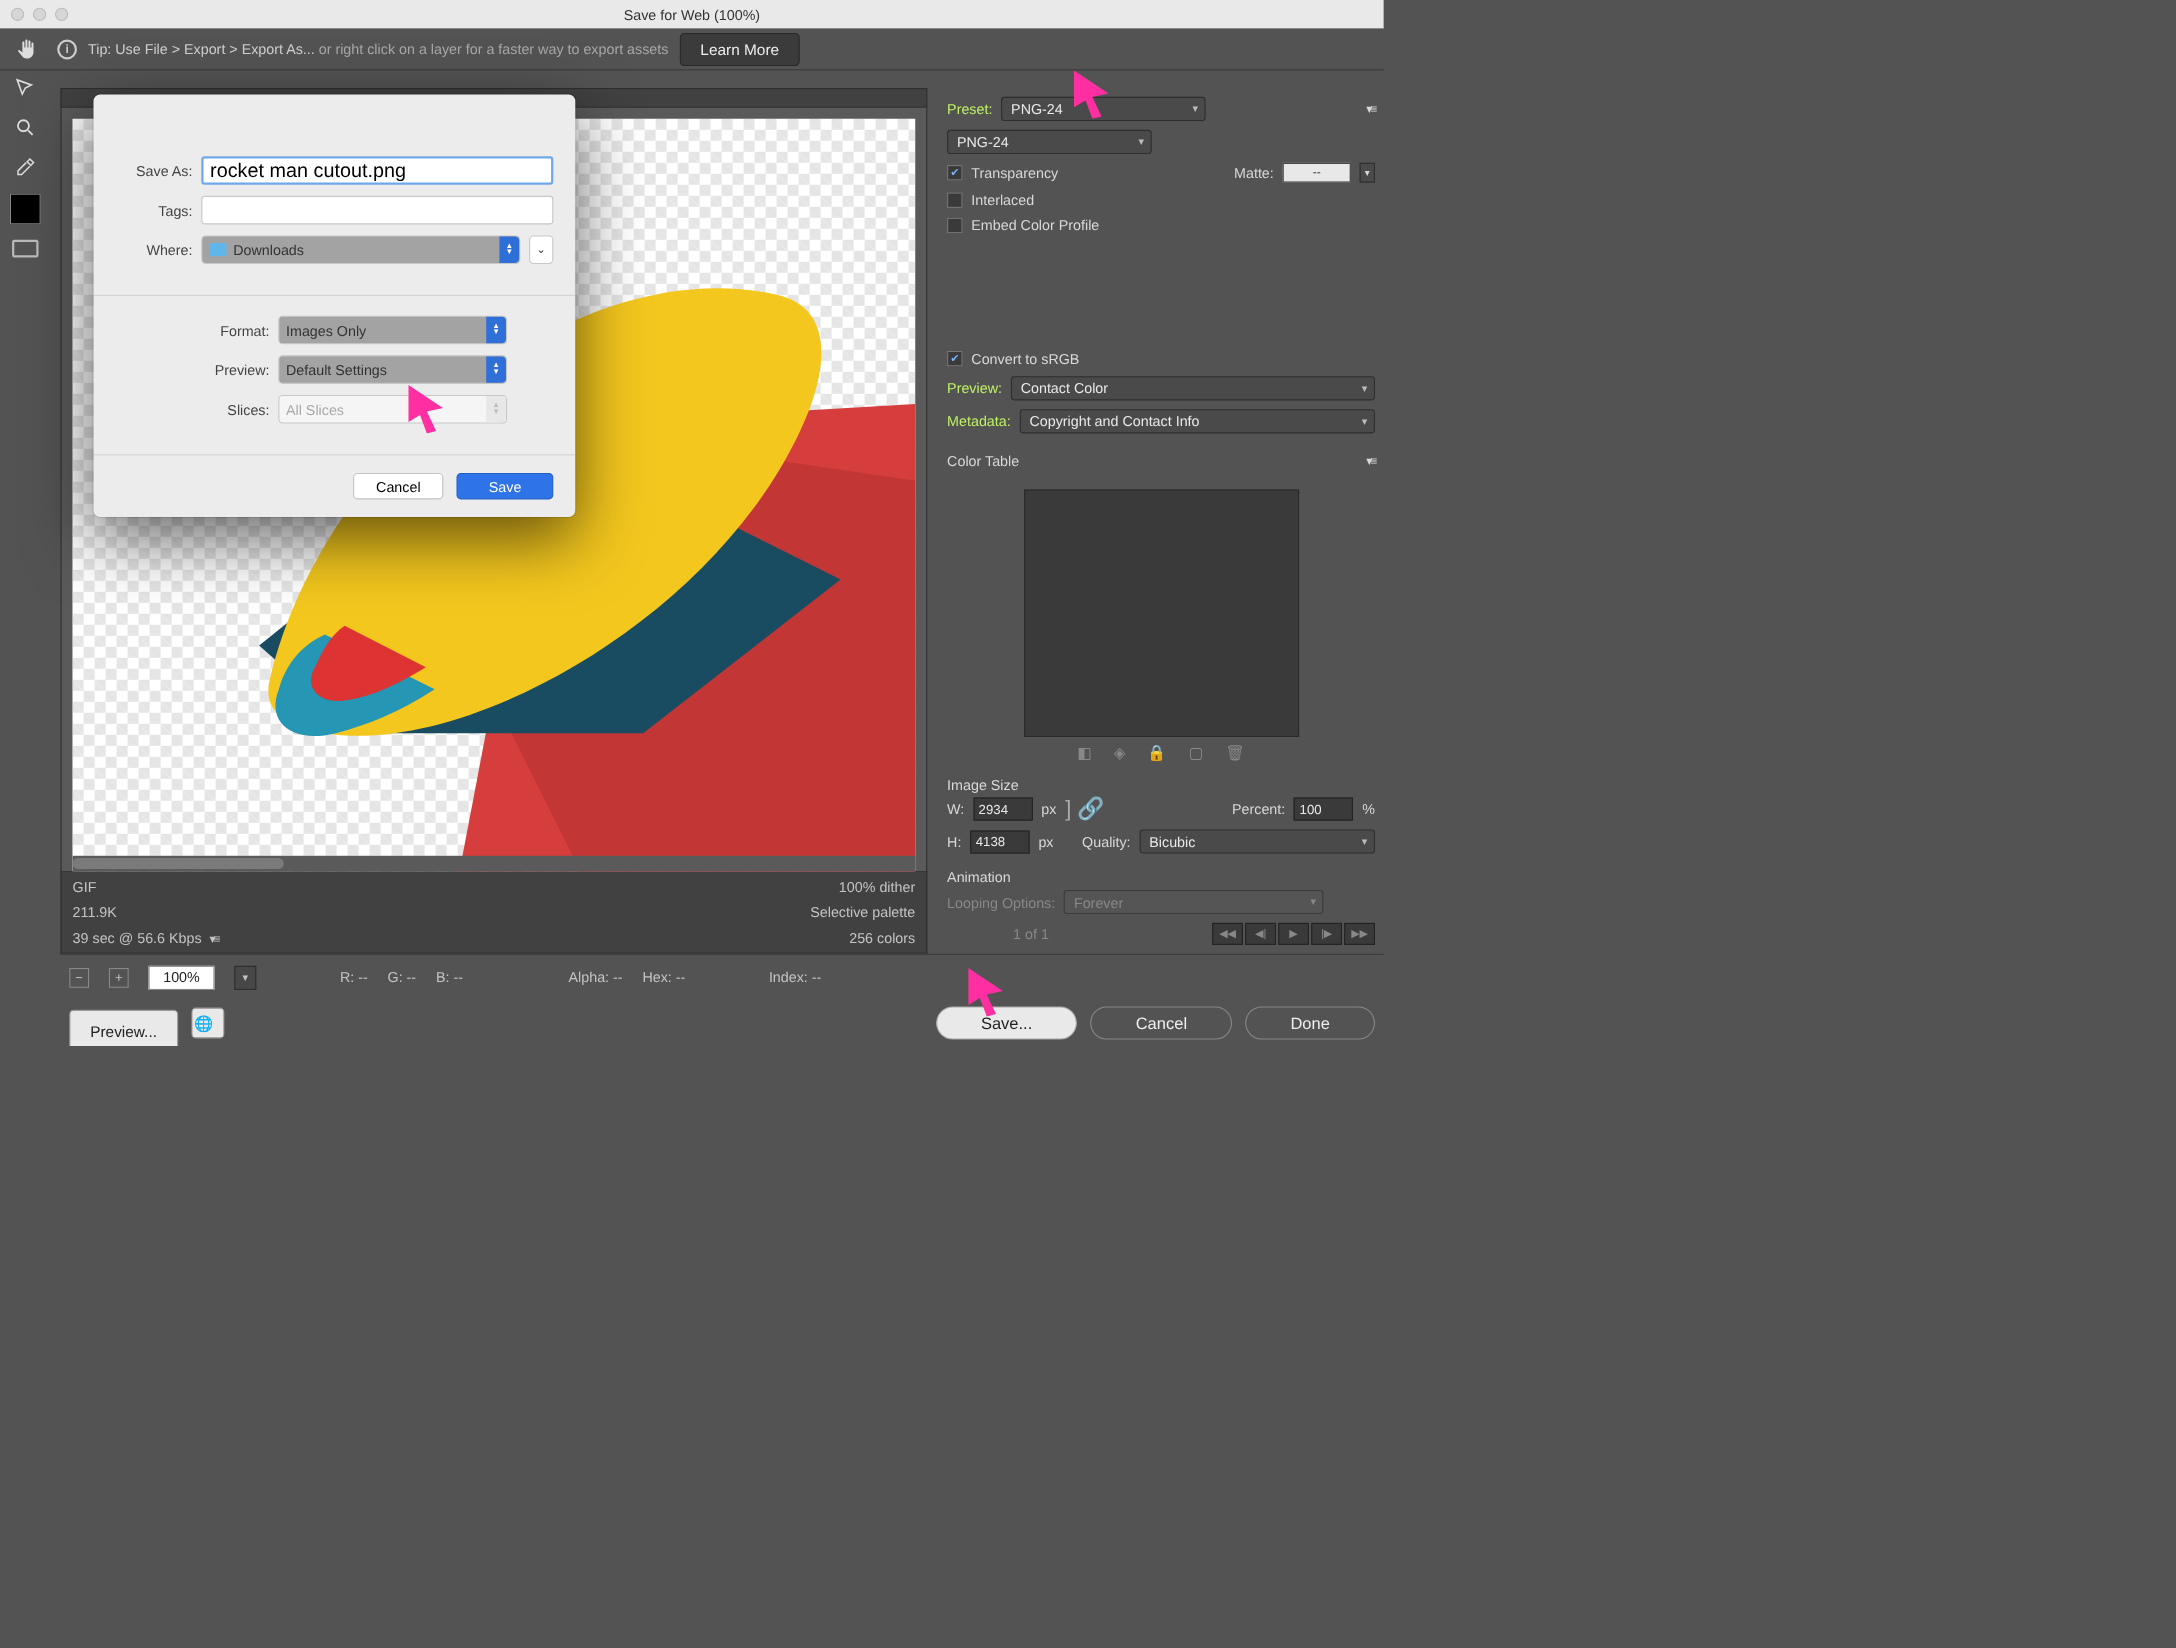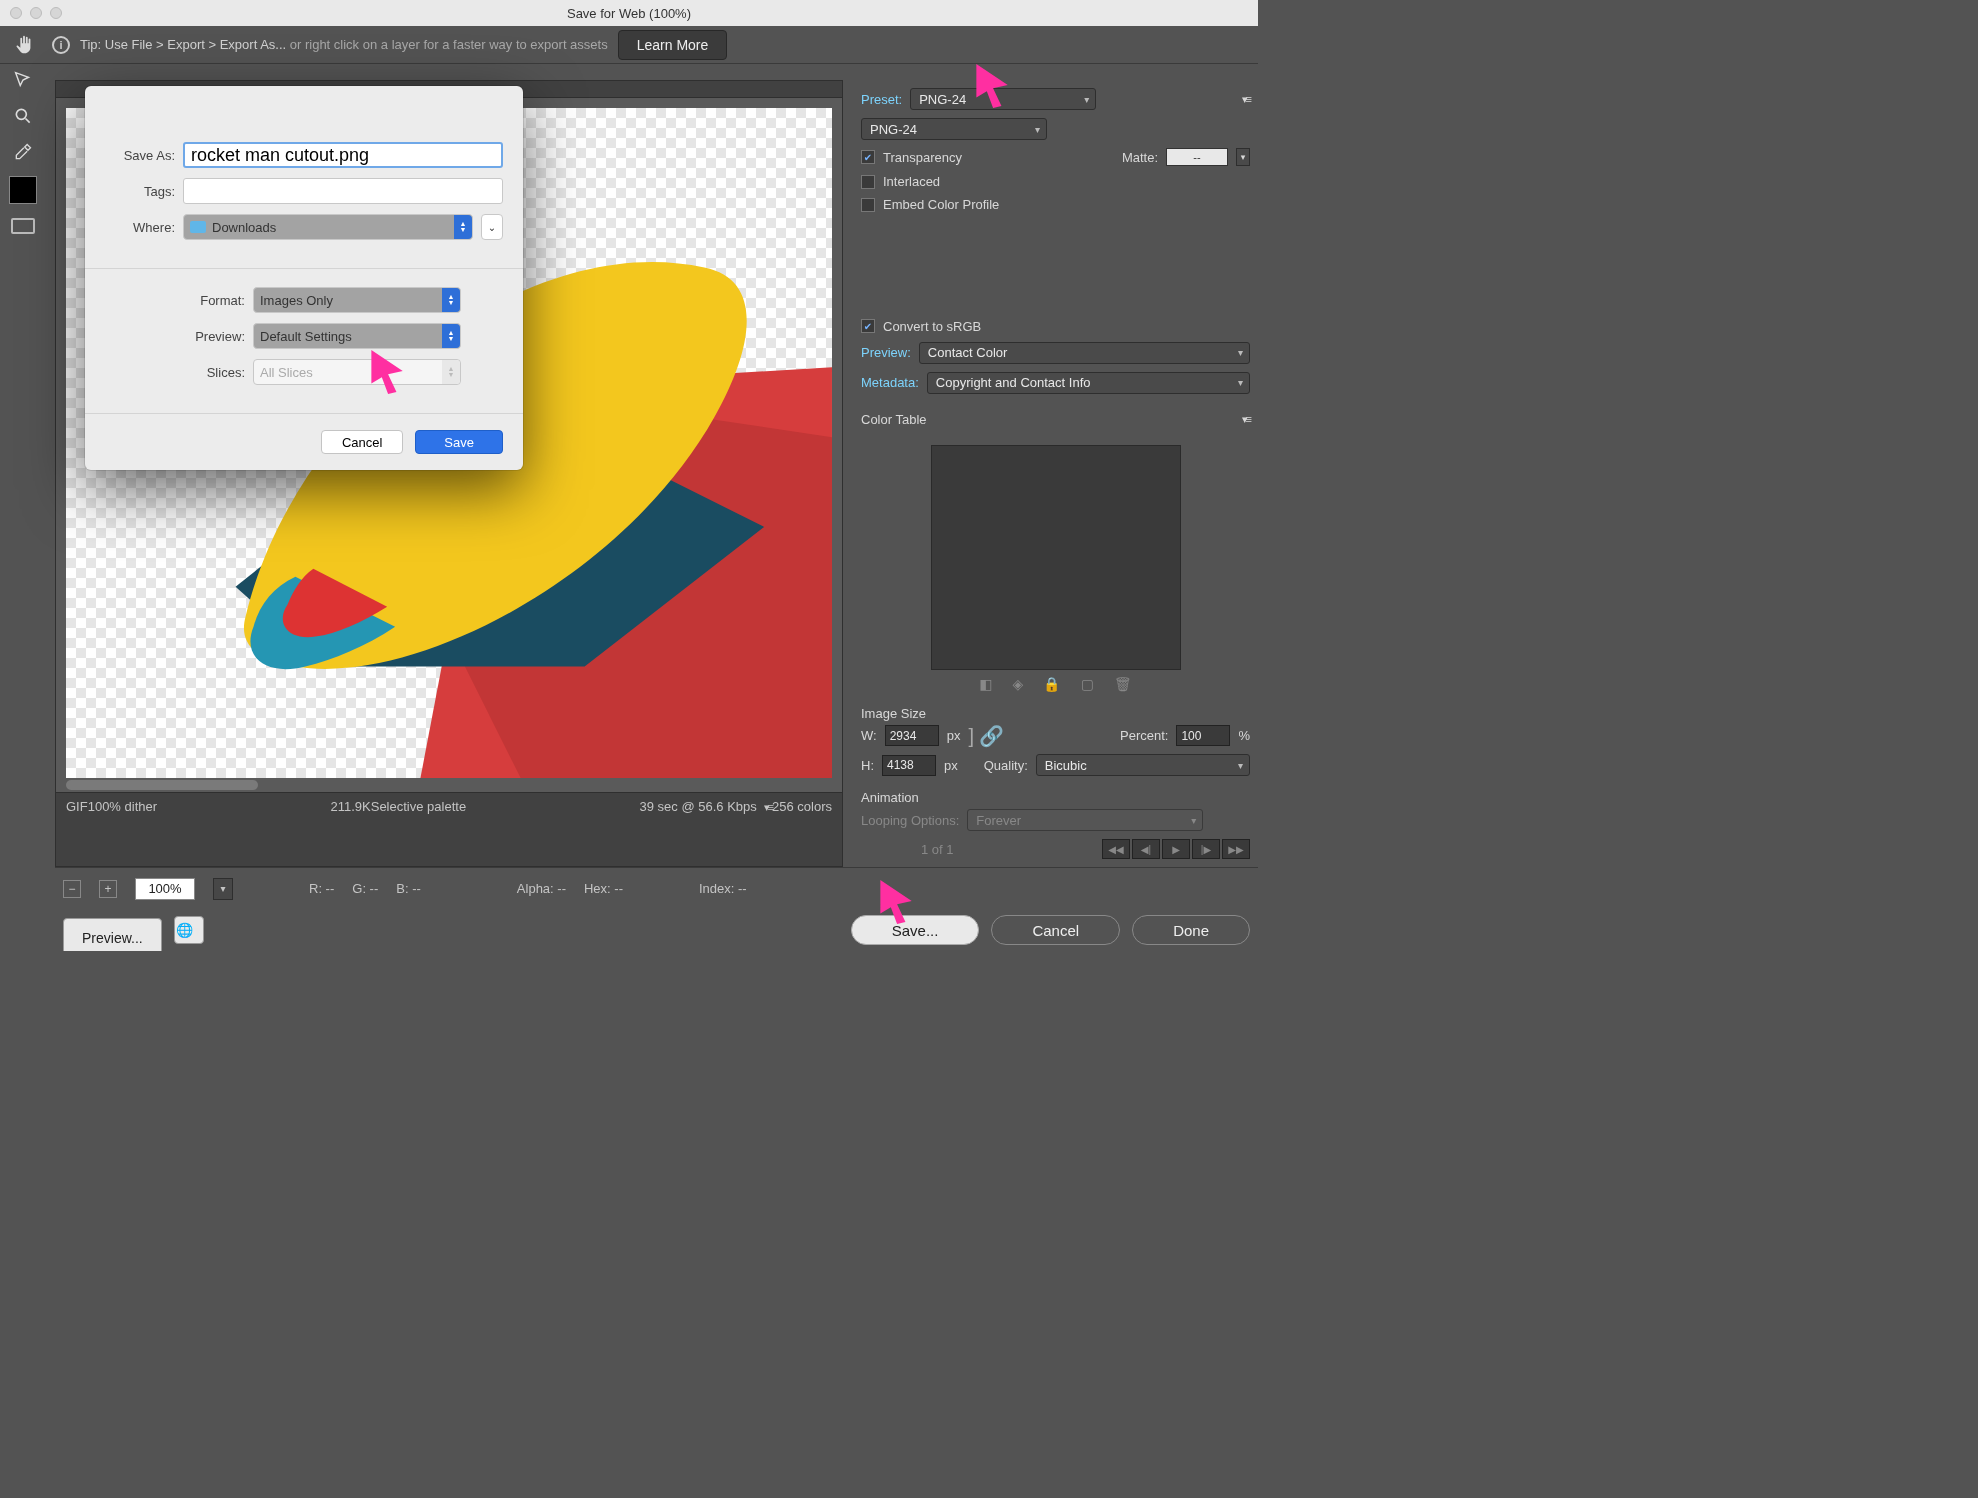--- a/index.html
+++ b/index.html
@@ -39,28 +39,28 @@
     linear-gradient(-45deg,#e5e5e5 25%,transparent 25%),
     linear-gradient(45deg,transparent 75%,#e5e5e5 75%),
     linear-gradient(-45deg,transparent 75%,#e5e5e5 75%);
   background-size:20px 20px;
   background-position:0 0,0 10px,10px -10px,-10px 0;
   background-color:#fff;
 }
 .art { position:absolute; inset:0; }
 
 
-.info-strip { height: 74px; background:#414141; border:1px solid #2f2f2f; border-top:none; padding:6px 10px; color:#c4c4c4; display:flex; flex-direction:row; justify-content:space-between; }
+.info-strip { height: 74px; background:#414141; border:1px solid #2f2f2f; border-top:none; padding:6px 10px; color:#c4c4c4; display:flex; flex-direction:column; justify-content:space-between; }
 .info-row { display:flex; justify-content:space-between; font-size:13px; }
 .menu-icon { font-size:11px; letter-spacing:-2px; }
 
 
 .right-panel { flex:1; padding: 8px 8px 0 18px; color:#d8d8d8; font-size:13px; display:flex; flex-direction:column; }
 .row { display:flex; align-items:center; gap:8px; margin-bottom:8px; }
-.label { color:#7dd3fc; }
+.label { color:#bef264; }
 .select { background:#4a4a4a; border:1px solid #2e2e2e; color:#e8e8e8; height:22px; padding:0 24px 0 8px; border-radius:3px; position:relative; display:inline-flex; align-items:center; }
 .select::after { content:"▾"; position:absolute; right:6px; font-size:10px; color:#bbb; }
 .select.wide { width: 186px; }
 .chk { width:14px; height:14px; border:1px solid #777; background:#3a3a3a; display:inline-flex; align-items:center; justify-content:center; font-size:10px; color:#78b4ff; }
 .chk.on::before { content:"✔"; }
 .matte-box { width:62px; height:18px; background:#e8e8e8; border:1px solid #333; text-align:center; font-size:11px; color:#333; line-height:16px; }
 .matte-dd { width:14px; height:18px; background:#4a4a4a; border:1px solid #2e2e2e; display:inline-flex; align-items:center; justify-content:center; font-size:9px; }
 
 .section-title { color:#d8d8d8; margin:4px 0; }
 .color-table { background:#3a3a3a; width:250px; height:250px; margin:6px auto; border:1px solid #2a2a2a; }

